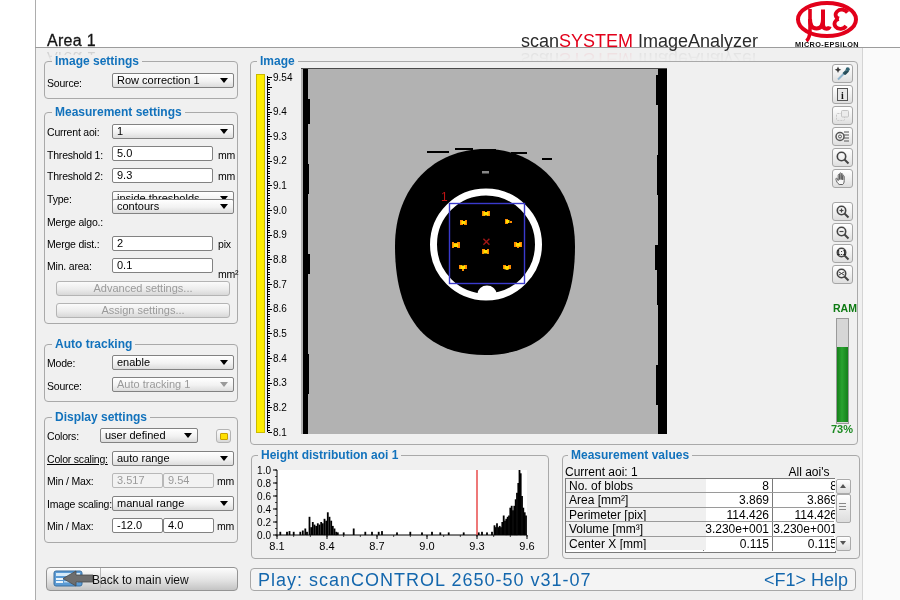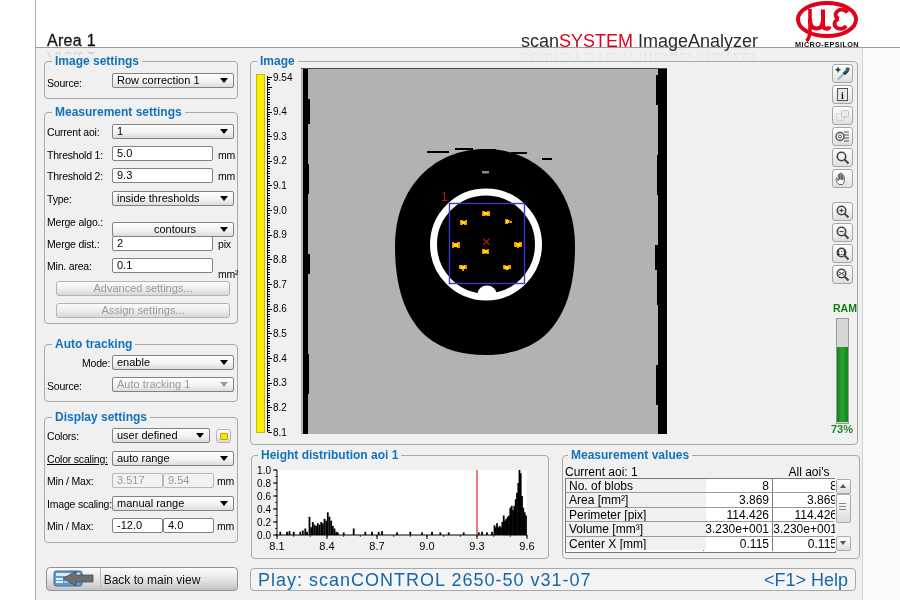--- a/index.html
+++ b/index.html
@@ -80,41 +80,41 @@
 <div class="dd" style="left:112px;top:124px;width:116px;">1</div>
 <div class="lbl" style="left:47px;top:149px;">Threshold 1:</div>
 <div class="inp" style="left:112px;top:146px;width:95px;">5.0</div>
 <div class="lbl" style="left:218px;top:149px;">mm</div>
 <div class="lbl" style="left:47px;top:170px;">Threshold 2:</div>
 <div class="inp" style="left:112px;top:168px;width:95px;">9.3</div>
 <div class="lbl" style="left:218px;top:170px;">mm</div>
 <div class="lbl" style="left:47px;top:193px;">Type:</div>
 <div class="dd" style="left:112px;top:191px;width:116px;">inside thresholds</div>
 <div class="lbl" style="left:47px;top:216px;">Merge algo.:</div>
-<div class="dd" style="left:112px;top:222px;width:116px;text-align:center;">contours</div>
+<div class="dd" style="left:112px;top:199px;width:116px;">contours</div>
 <div class="lbl" style="left:47px;top:238px;">Merge dist.:</div>
 <div class="inp" style="left:112px;top:236px;width:95px;">2</div>
 <div class="lbl" style="left:218px;top:238px;">pix</div>
 <div class="lbl" style="left:47px;top:260px;">Min. area:</div>
 <div class="inp" style="left:112px;top:258px;width:95px;">0.1</div>
 <div class="lbl" style="left:218px;top:260px;margin-top:8px;">mm²</div>
 <div class="btn" style="left:56px;top:281px;width:172px;height:13px;line-height:13px;">Advanced settings...</div>
 <div class="btn" style="left:56px;top:303px;width:172px;height:13px;line-height:13px;">Assign settings...</div>
 
 <div class="abs grp" style="left:44px;top:344px;width:192px;height:56px;"></div>
 <div class="grplbl" style="left:52px;top:338px;">Auto tracking</div>
-<div class="lbl" style="left:47px;top:357px;margin-left:35px;">Mode:</div>
+<div class="lbl" style="left:47px;top:357px;">Mode:</div>
 <div class="dd" style="left:112px;top:355px;width:116px;">enable</div>
 <div class="lbl" style="left:47px;top:380px;">Source:</div>
 <div class="dd dis" style="left:112px;top:377px;width:116px;">Auto tracking 1</div>
 
 <div class="abs grp" style="left:44px;top:417px;width:192px;height:124px;"></div>
 <div class="grplbl" style="left:52px;top:411px;">Display settings</div>
 <div class="lbl" style="left:47px;top:430px;">Colors:</div>
-<div class="dd" style="left:112px;top:428px;width:92px;">user defined</div>
+<div class="dd" style="left:100px;top:428px;width:92px;">user defined</div>
 <div class="btn" style="left:216px;top:429px;width:13px;height:12px;">
     <span style="position:absolute;left:3px;top:3px;width:6px;height:5px;background:#ffe000;border:1px solid #c8a000;border-radius:1px;"></span>
   </div>
 <div class="lbl" style="left:47px;top:453px;text-decoration:underline;">Color scaling:</div>
 <div class="dd" style="left:112px;top:451px;width:116px;">auto range</div>
 <div class="lbl" style="left:47px;top:475px;">Min / Max:</div>
 <div class="inp dis" style="left:112px;top:473px;width:45px;">3.517</div>
 <div class="inp dis" style="left:163px;top:473px;width:45px;">9.54</div>
 <div class="lbl" style="left:217px;top:475px;">mm</div>
 <div class="lbl" style="left:47px;top:498px;">Image scaling:</div>
@@ -130,21 +130,21 @@
 <svg width="46" height="18" viewBox="0 0 46 18">
   <rect x="2" y="1" width="28" height="15" rx="2" fill="#5b9bd5" stroke="#3a6f9f" stroke-width="1"></rect>
   <rect x="4" y="3" width="24" height="3" fill="#d6eaf8"></rect>
   <rect x="4" y="8" width="7" height="2" fill="#eaf4fb"></rect>
   <rect x="4" y="11" width="7" height="2" fill="#eaf4fb"></rect>
   <rect x="12" y="8" width="14" height="1.5" fill="#bcd9ef"></rect>
   <rect x="12" y="11" width="14" height="1.5" fill="#bcd9ef"></rect>
   <polygon points="11,8.5 24,1 24,5 41,5 41,12 24,12 24,16" fill="#6e6e6e" stroke="#4a4a4a" stroke-width="0.8"></polygon>
 </svg>
 </div>
-<div class="abs" style="left:92px;top:573px;width:120px;text-align:center;font-size:12px;color:#111;">Back to main view</div>
+<div class="abs" style="left:92px;top:573px;width:120px;font-size:12px;color:#111;">Back to main view</div>
 
 <div class="abs grp" style="left:250px;top:61px;width:606px;height:382px;"></div>
 <div class="grplbl" style="left:257px;top:55px;">Image</div>
 
 <div class="abs" id="colorbar" style="left:256px;top:74px;width:7px;height:357px;background:#ffee00;border:1px solid #caba00;"></div>
 <div class="abs" id="ruler" style="left:266px;top:66px;width:34px;height:376px;">
 <svg width="34" height="376" viewBox="0 0 34 376" id="rulersvg" shape-rendering="crispEdges">
       <line x1="1.5" y1="10" x2="1.5" y2="366" stroke="#000" stroke-width="1"></line>
       <line x1="1.5" y1="11.5" x2="6" y2="11.5" stroke="#000" stroke-width="1"></line>
       <line x1="1.5" y1="13.5" x2="3.5" y2="13.5" stroke="#000" stroke-width="1"></line>

